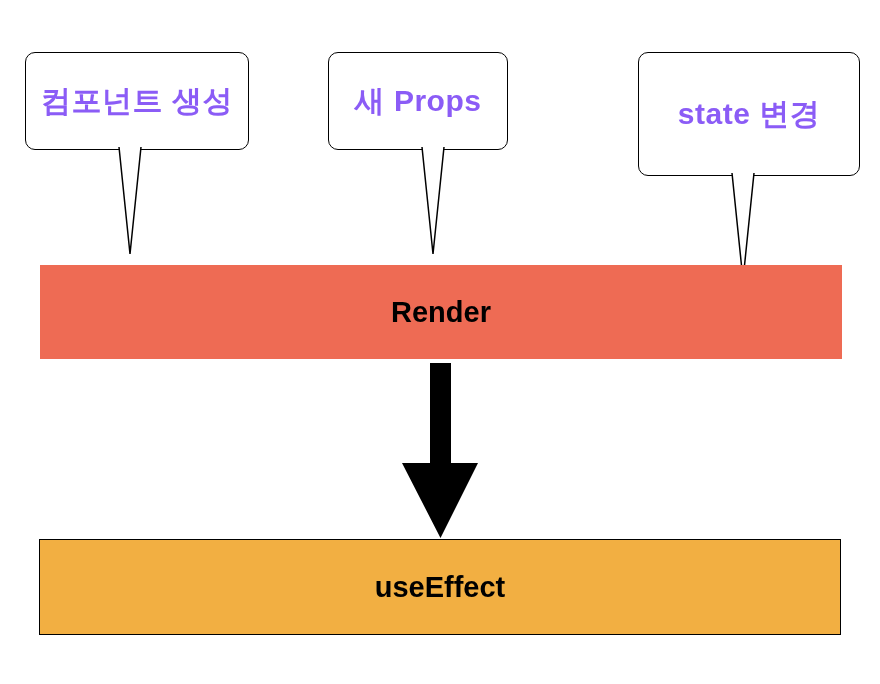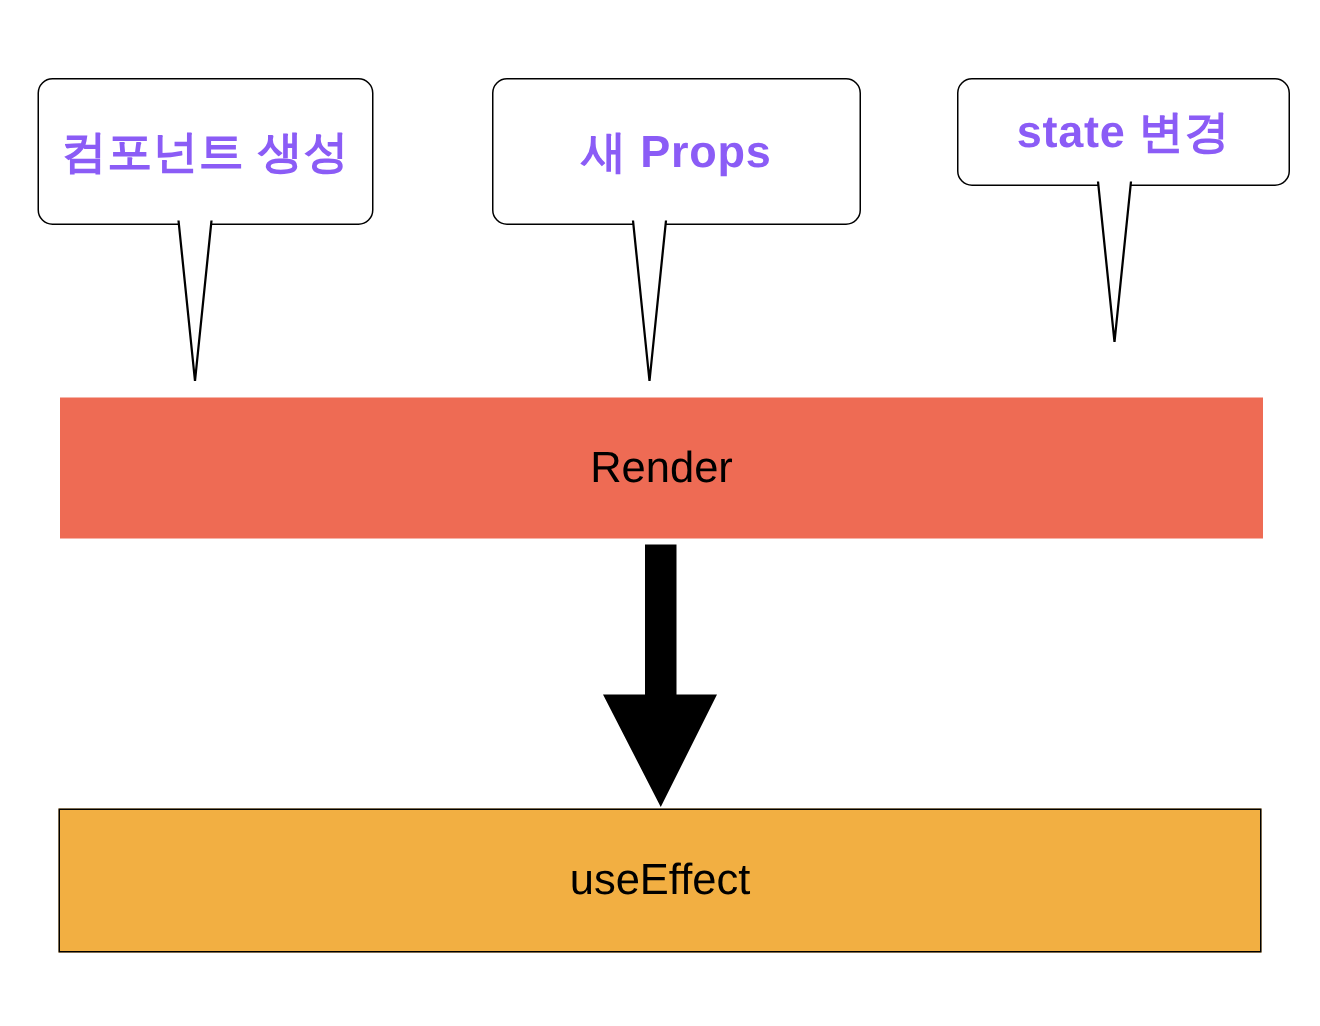--- a/index.html
+++ b/index.html
@@ -35,35 +35,35 @@
   .bubble .tail {
     position: absolute;
     top: calc(100% - 2px);
     left: 92px;
     width: 24px;
     height: 110px;
     overflow: visible;
   }
 
   #bubble-1 { left: 25px;  width: 224px; }
-  #bubble-2 { left: 328px; width: 246px; }
-  #bubble-3 { left: 638px; width: 222px; height: 72px; }
+  #bubble-2 { left: 328px; width: 180px; }
+  #bubble-3 { left: 638px; width: 222px; height: 124px; }
 
   
   .render-bar {
     position: absolute;
     left: 40px; top: 265px;
     width: 802px; height: 94px;
     display: flex;
     align-items: center;
     justify-content: center;
   }
   .bar-label {
     font-size: 29px;
-    font-weight: normal;
+    font-weight: bold;
     color: #000000;
   }
 
   
   .down-arrow {
     position: absolute;
     left: 400px; top: 361px;
     width: 80px; height: 178px;
   }
 

